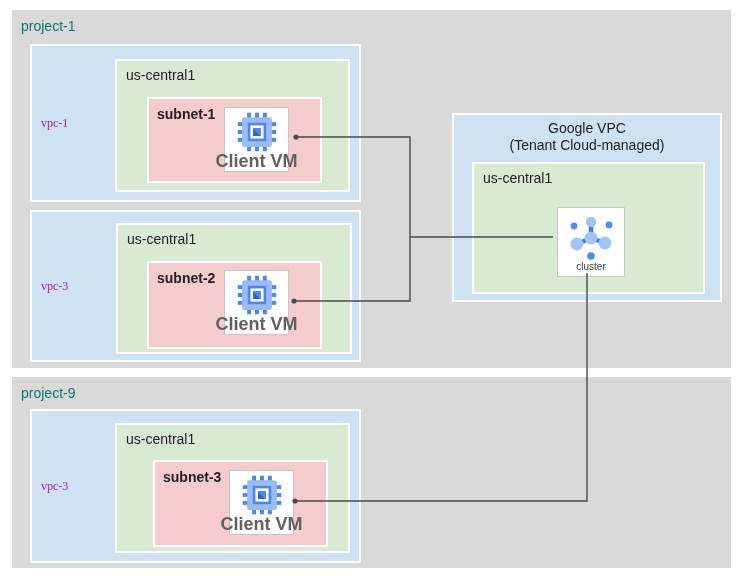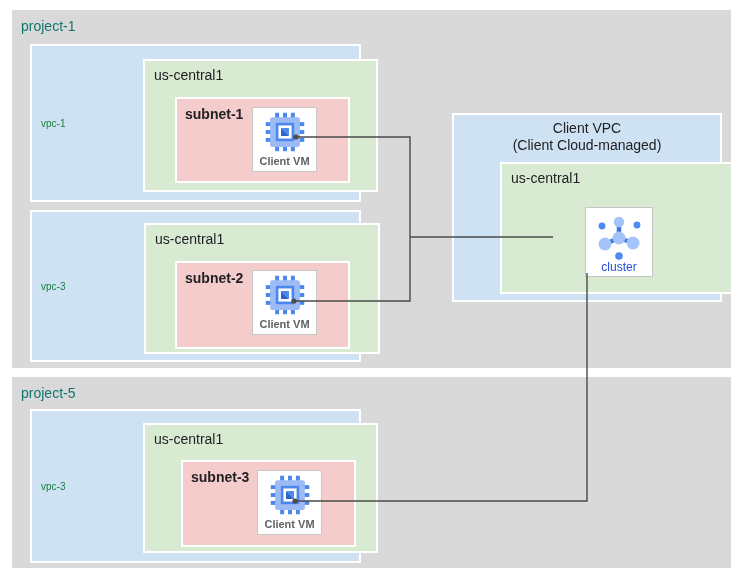--- a/index.html
+++ b/index.html
@@ -12,47 +12,47 @@
     position:absolute;background:var(--project-bg,#d9d9d9);
   }
   .project-label{
     position:absolute;left:9px;top:8px;font-size:14px;color:#0f766e;white-space:nowrap;
   }
   .vpc{
     position:absolute;background:var(--vpc-bg,#cfe2f3);border:2px solid #ffffff;
   }
   .vpc-label{
     position:absolute;left:9px;top:50%;transform:translateY(-50%);
-    font-size:10px;color:#15803d;white-space:nowrap;
+    font-size:12px;color:#a21caf;white-space:nowrap;font-family:Liberation Serif, serif;
   }
   .region{
-    position:absolute;background:var(--region-bg,#d9ead3);border:2px solid #ffffff;margin-left:28px;
+    position:absolute;background:var(--region-bg,#d9ead3);border:2px solid #ffffff;
   }
   .region-label{
     position:absolute;left:9px;top:6px;font-size:14px;color:#212124;white-space:nowrap;
   }
   .subnet{
     position:absolute;background:var(--subnet-bg,#f4cccc);border:2px solid #ffffff;font-weight:bold;
   }
   .subnet-label{
     position:absolute;left:8px;top:7px;font-size:14px;color:#212124;white-space:nowrap;
   }
   .node-card{
     position:absolute;background:#ffffff;border:1px solid #c6c6c6;
     display:flex;flex-direction:column;align-items:center;
   }
   .vm-card{width:65px;height:65px;padding-top:3px;}
   .vm-card svg{display:block;}
   .vm-card .node-label{
-    font-size:11px;color:#616161;line-height:15px;margin-top:1px;white-space:nowrap;
+    font-size:18px;color:#616161;line-height:15px;margin-top:1px;white-space:nowrap;
   }
   .cluster-card{width:68px;height:70px;padding-top:2px;}
   .cluster-card svg{display:block;}
   .cluster-card .node-label{
-    font-size:12px;color:#1d4ed8;line-height:14px;white-space:nowrap;
+    font-size:10px;color:#404040;line-height:14px;white-space:nowrap;
   }
   .tenant{
     position:absolute;left:452px;top:113px;width:270px;height:189px;
     background:var(--vpc-bg,#cfe2f3);border:2px solid #ffffff;
   }
   .tenant-title{
     margin-top:5px;text-align:center;font-size:14px;line-height:17px;color:#212124;
   }
   .connectors{
     position:absolute;left:0;top:0;width:742px;height:584px;pointer-events:none;
@@ -128,22 +128,22 @@
             </svg>
             <div class="node-label">Client VM</div>
           </div>
         </div>
       </div>
     </div>
   </div>
 
   <div class="tenant">
     <div class="tenant-title">
-      <div>Client VPC</div>
-      <div>(Client Cloud-managed)</div>
+      <div>Google VPC</div>
+      <div>(Tenant Cloud-managed)</div>
     </div>
     <div class="region" style="left:18px;top:47px;width:233px;height:132px;">
       <div class="region-label">us-central1</div>
       <div class="node-card cluster-card" style="left:83px;top:43px;">
         <svg width="66" height="50" viewBox="0 0 66 50">
           <g stroke="#3c78e0" stroke-width="4.5" stroke-linecap="round">
             <line x1="33" y1="28" x2="33" y2="13"></line>
             <line x1="33" y1="28" x2="19" y2="34"></line>
             <line x1="33" y1="28" x2="47" y2="33"></line>
           </g>
@@ -158,21 +158,21 @@
             <circle cx="51" cy="15" r="3.4"></circle>
             <circle cx="33" cy="46" r="3.8"></circle>
           </g>
         </svg>
         <div class="node-label">cluster</div>
       </div>
     </div>
   </div>
 
   <div class="project" style="left:12px;top:377px;width:719px;height:191px;">
-    <div class="project-label">project-5</div>
+    <div class="project-label">project-9</div>
 
     <div class="vpc" style="left:18px;top:32px;width:331px;height:154px;">
       <div class="vpc-label">vpc-3</div>
       <div class="region" style="left:83px;top:12px;width:235px;height:130px;">
         <div class="region-label">us-central1</div>
         <div class="subnet" style="left:36px;top:35px;width:175px;height:87px;">
           <div class="subnet-label">subnet-3</div>
           <div class="node-card vm-card" style="left:74px;top:8px;">
             <svg width="42" height="42" viewBox="0 0 48 48">
               <g fill="#4a87ee">

